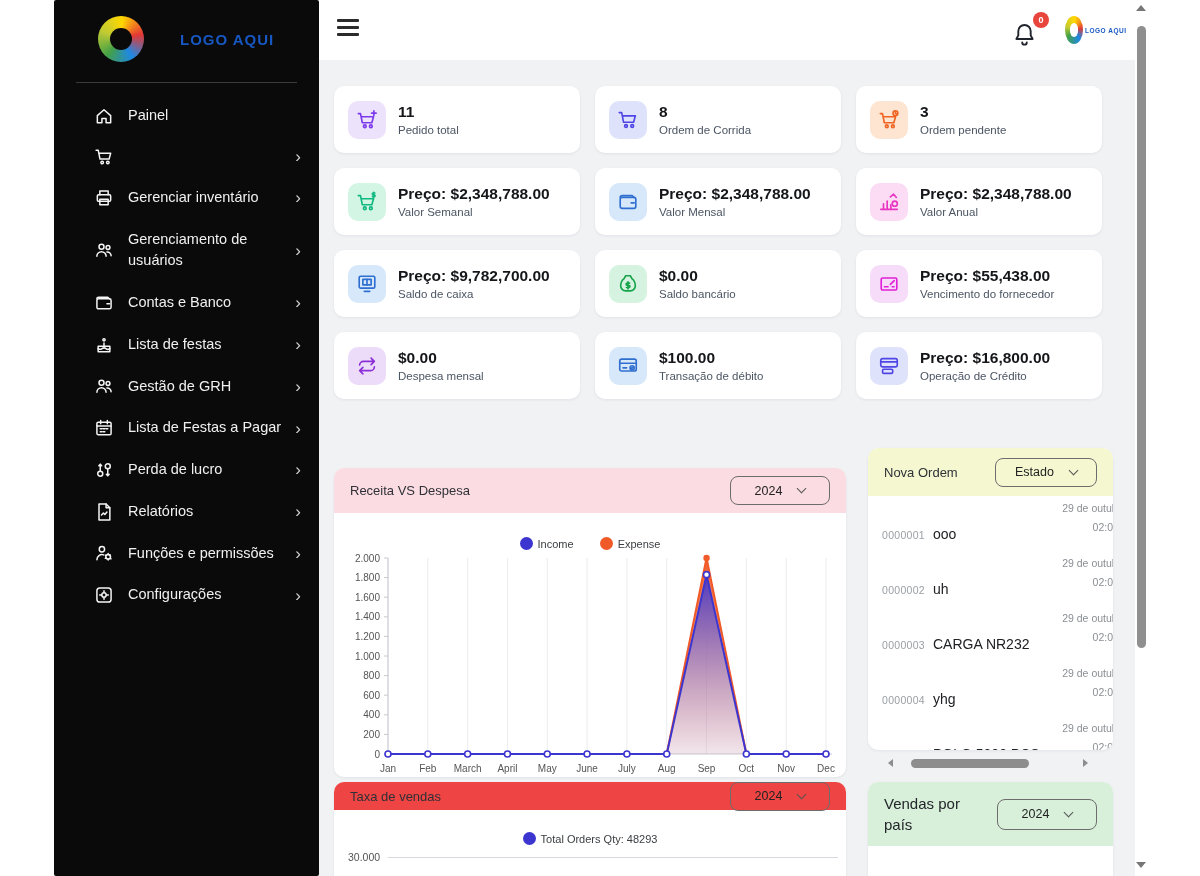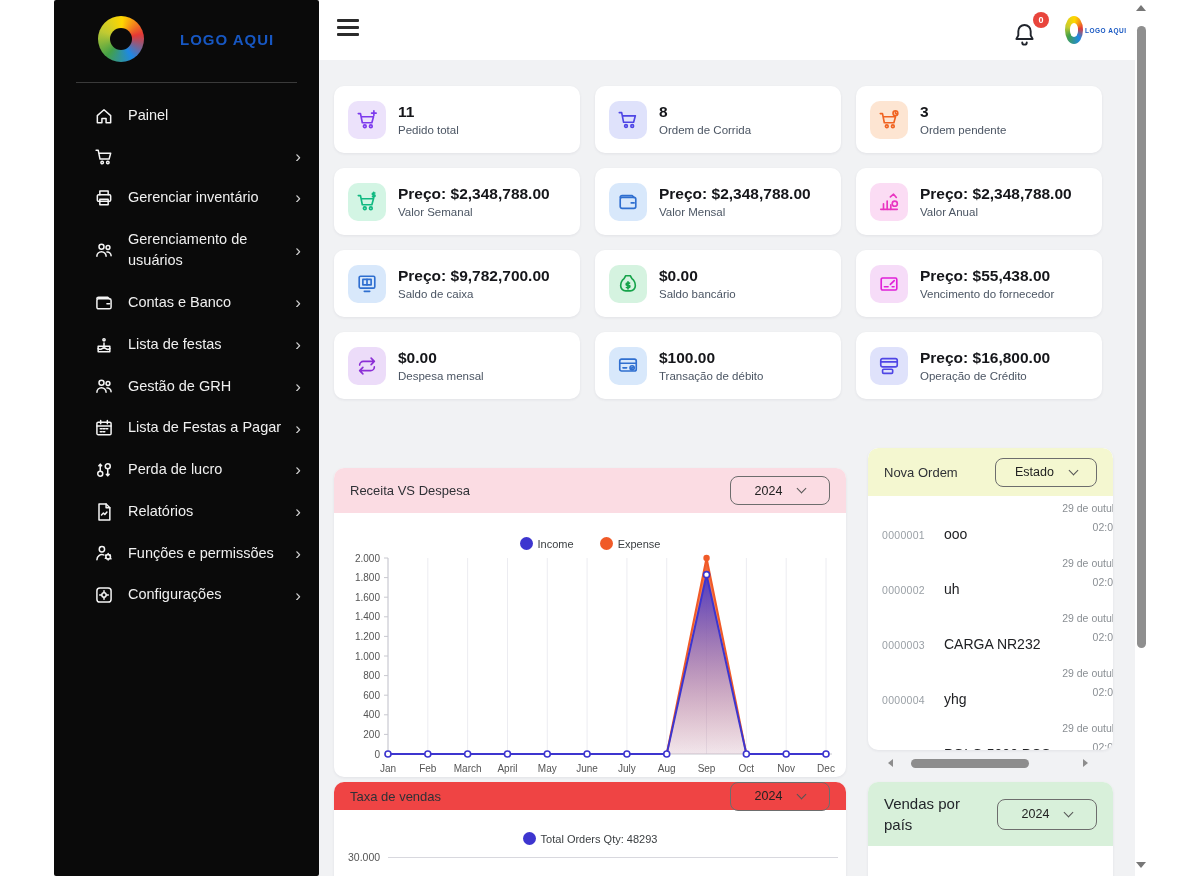--- a/index.html
+++ b/index.html
@@ -64,21 +64,21 @@
   .revenue-card .panel-header { height:45px; background:#fbdce3; }
   .chart-body { padding:8px 8px 0; }
   .legend-row { display:flex; justify-content:center; gap:26px; margin-top:16px; }
   .legend-item { display:flex; align-items:center; gap:5px; font-size:11px; color:#3c4043; }
   .legend-dot { width:13px; height:13px; border-radius:50%; }
 
   .orders-card { position:absolute; left:868px; top:448px; width:245px; height:302px; overflow:hidden; }
   .orders-card .panel-header { height:48px; background:#f4f7d0; }
   .orders-card .select { min-width:102px; }
   .order { position:relative; padding:5px 14px 9px; cursor:pointer; }
-  .order-left { display:flex; align-items:baseline; gap:19px; margin-top:13px; }
+  .order-left { display:flex; align-items:baseline; gap:8px; margin-top:13px; }
   .order-num { font-size:10.5px; color:#9aa0a6; letter-spacing:.3px; }
   .order-name { font-size:14px; color:#202124; white-space:nowrap;margin-top:12px; }
   .order-meta { position:absolute; right:-14px; top:3px; width:112px; text-align:right;
     font-size:10.5px; color:#8a8f94; line-height:1.8; }
   .order-meta .t { display:block; padding-right:14px; }
 
   .hscroll { position:absolute; left:888px; top:757px; width:200px; height:12px; display:flex; align-items:center; }
   .hs-arrow { width:0; height:0; border-top:4px solid transparent; border-bottom:4px solid transparent; cursor:pointer; }
   .hs-left { border-right:5px solid #8d8d8d; }
   .hs-right { border-left:5px solid #8d8d8d; margin-left:auto; }

